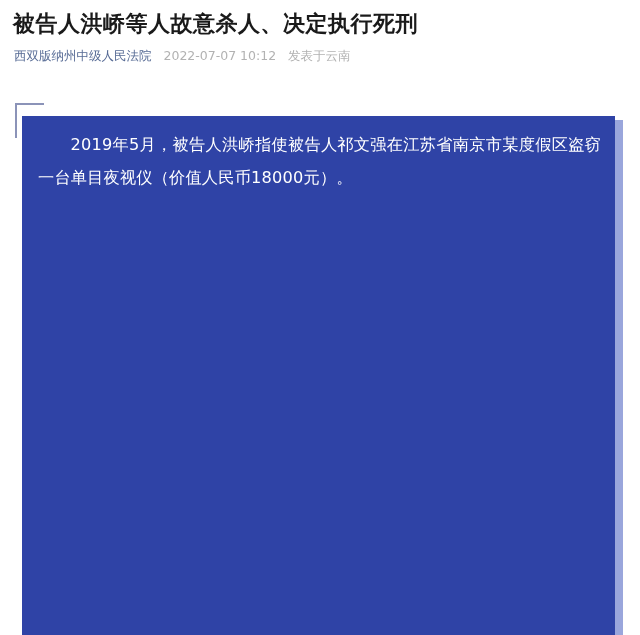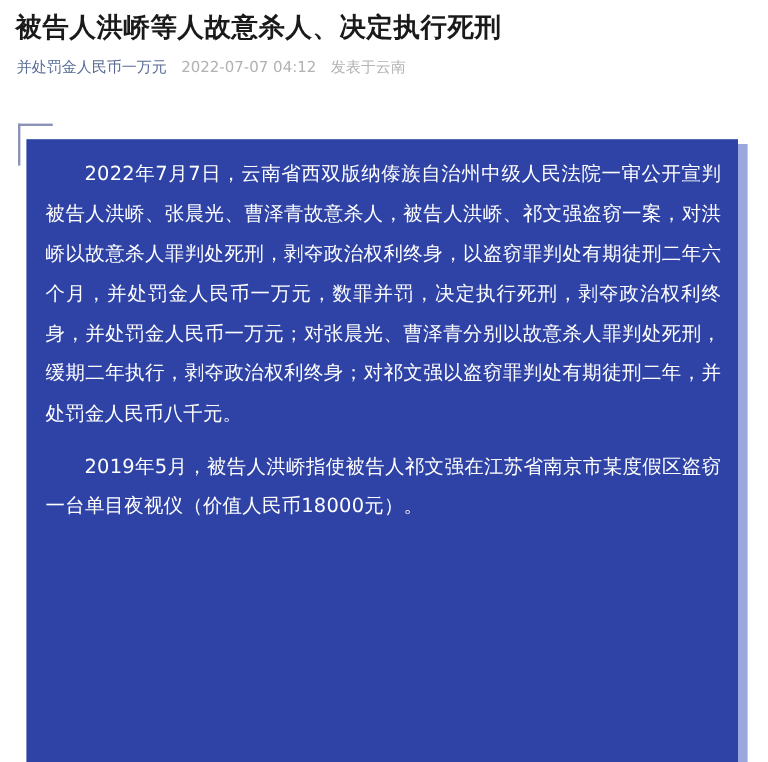--- a/index.html
+++ b/index.html
@@ -91,25 +91,24 @@
     text-align: justify;
     letter-spacing: 0.2px;
   }
 </style>
 </head>
 <body>
 
 <h1 class="article-title">被告人洪峤等人故意杀人、决定执行死刑</h1>
 
 <div class="meta-row">
-  <span class="meta-author">并处罚金人民币一万元</span>
-  <span class="meta-time">2022-07-07 04:12</span>
+  <span class="meta-author">西双版纳州中级人民法院</span>
+  <span class="meta-time">2022-07-07 10:12</span>
   <span class="meta-location">发表于云南</span>
 </div>
 
 <div class="corner-h"></div>
 <div class="corner-v"></div>
 <div class="shadow-strip"></div>
 
 <div class="blue-box">
-  <p class="para">2022年7月7日，云南省西双版纳傣族自治州中级人民法院一审公开宣判被告人洪峤、张晨光、曹泽青故意杀人，被告人洪峤、祁文强盗窃一案，对洪峤以故意杀人罪判处死刑，剥夺政治权利终身，以盗窃罪判处有期徒刑二年六个月，并处罚金人民币一万元，数罪并罚，决定执行死刑，剥夺政治权利终身，并处罚金人民币一万元；对张晨光、曹泽青分别以故意杀人罪判处死刑，缓期二年执行，剥夺政治权利终身；对祁文强以盗窃罪判处有期徒刑二年，并处罚金人民币八千元。</p>
   <p class="para">2019年5月，被告人洪峤指使被告人祁文强在江苏省南京市某度假区盗窃一台单目夜视仪（价值人民币18000元）。</p>
 </div>
 
 </body></html>

